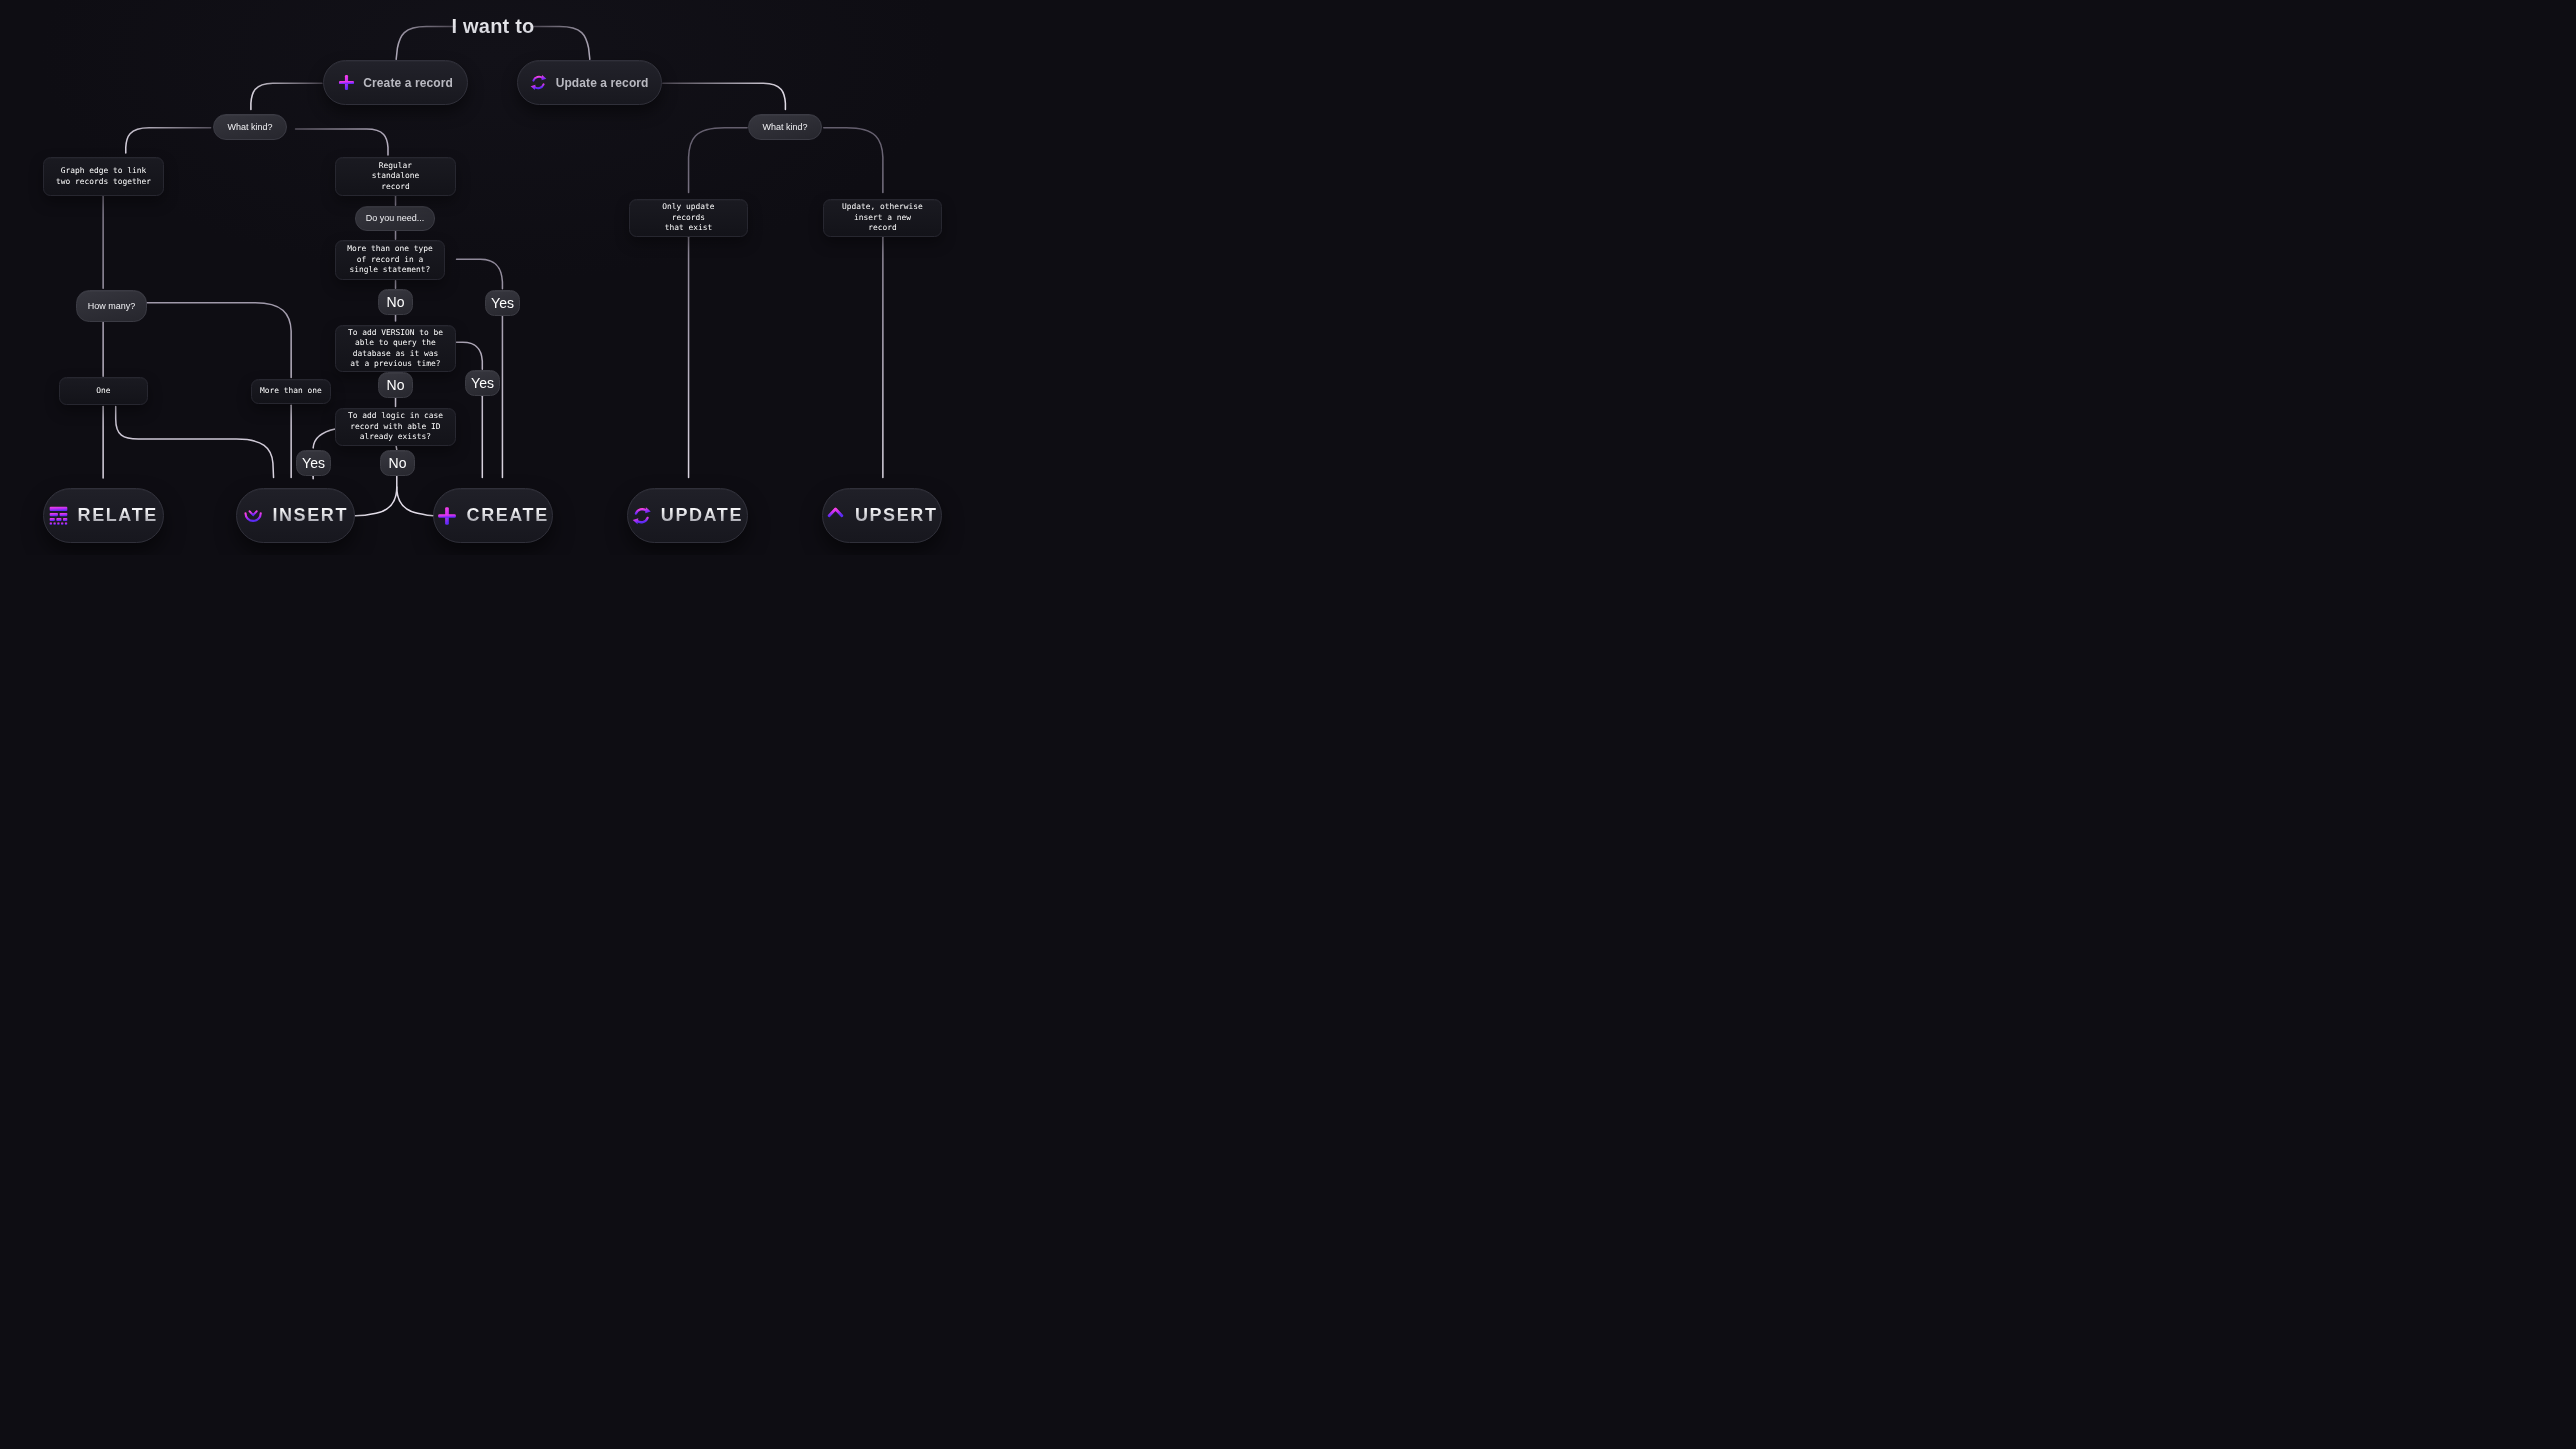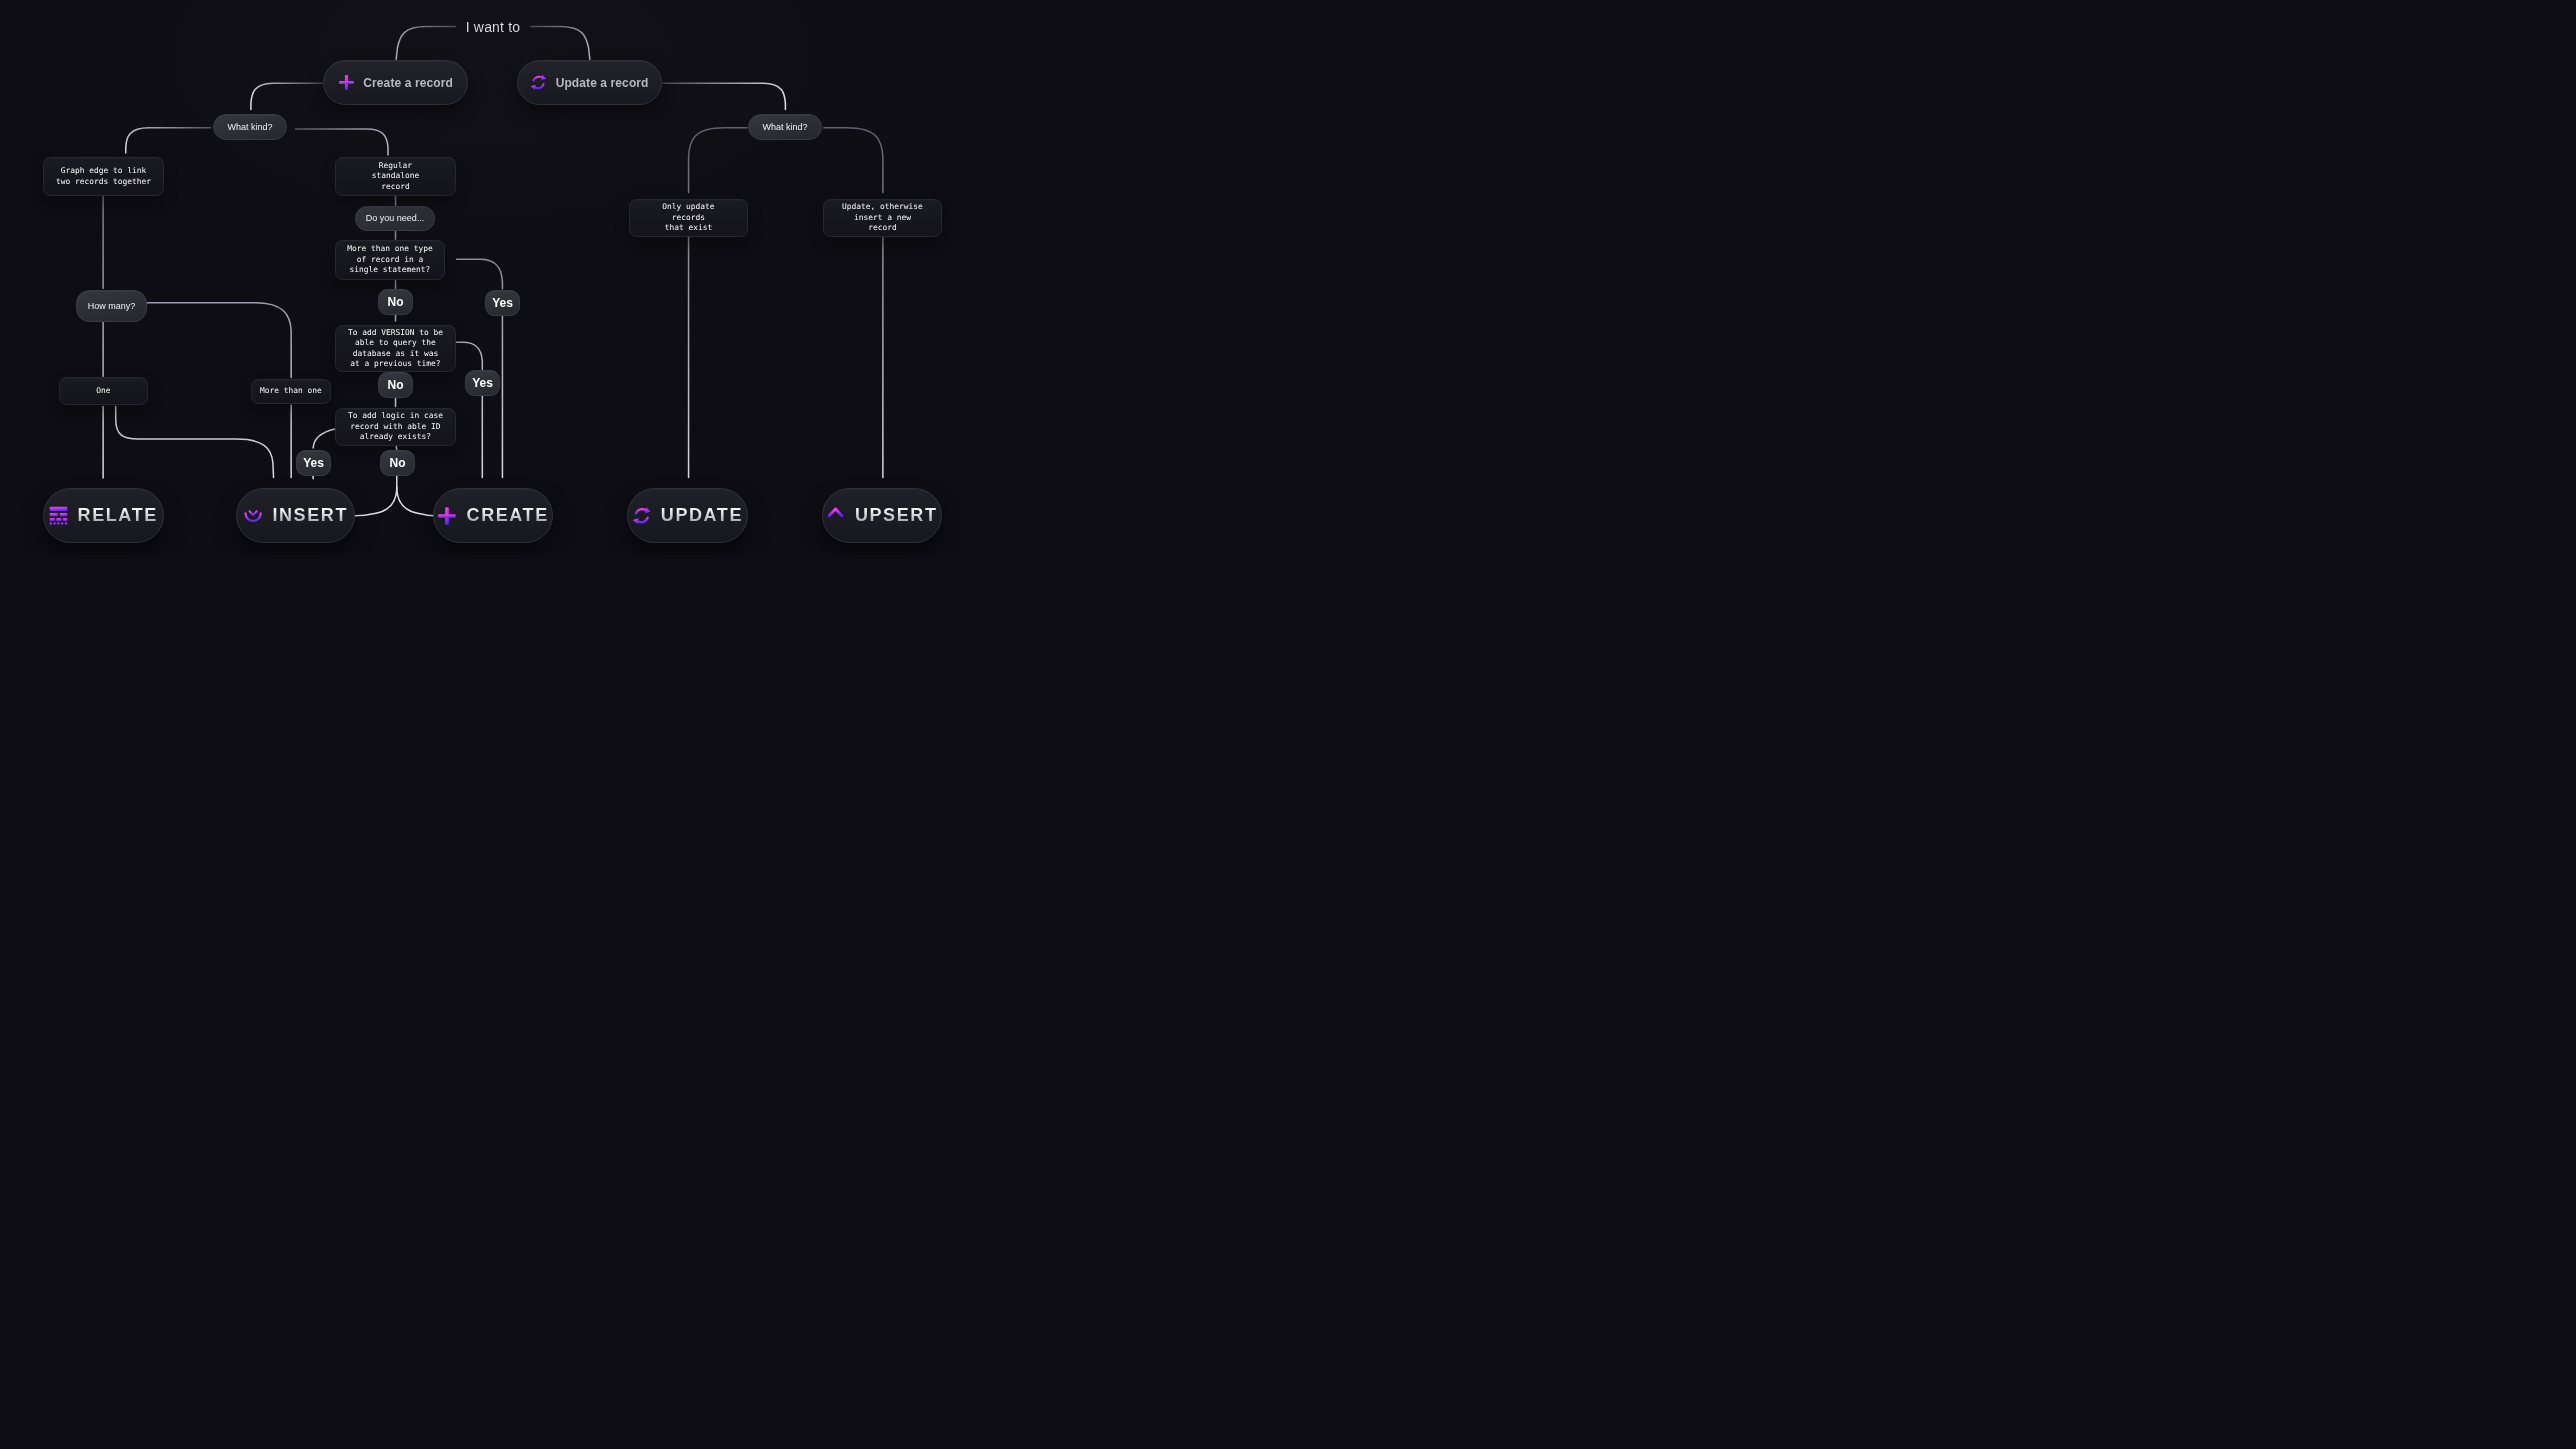--- a/index.html
+++ b/index.html
@@ -2,37 +2,37 @@
 <html style="font-size:10px"><head>
 <meta charset="utf-8">
 <style>
   html,body{margin:0;padding:0;background:#0e0d13;}
   .stage{position:relative;width:986px;height:555px;background:
     radial-gradient(755px 377px at 50% 10%, #121118 0%, #0e0d13 60%);
     font-family:"Liberation Sans",sans-serif;overflow:hidden;}
   #wires{position:absolute;left:0;top:0;z-index:1;}
   .node{position:absolute;z-index:2;box-sizing:border-box;display:flex;
     align-items:center;justify-content:center;text-align:center;}
-  .title{color:#e9e9ee;font-size:14px;font-weight:400;letter-spacing:0.2px;z-index:2;
+  .title{color:#e9e9ee;font-size:20px;font-weight:700;letter-spacing:0.2px;z-index:2;
     background:linear-gradient(180deg,#f6f6f8,#c9c9d2);
     -webkit-background-clip:text;background-clip:text;color:transparent;}
   .btn-top{background:linear-gradient(180deg,#22222a,#18181f);border:0.6px solid #30303a;
     border-radius:22.6px;gap:8.2px;
     box-shadow:inset 0 0.6px 0 rgba(255,255,255,.05), 0 7.5px 16.4px rgba(0,0,0,.45);}
   .btn-top .lbl{color:#b9b9c1;font-size:12px;font-weight:600;letter-spacing:0.1px;}
   .pill{background:linear-gradient(165deg,#36363e,#26262d);border:0.6px solid #3b3b44;
     border-radius:13.2px;color:#f1f1f4;font-size:9px;
     box-shadow:inset 0 0.6px 0 rgba(255,255,255,.06);}
   .qbox{background:linear-gradient(180deg,#1a1a21,#131319);border:0.6px solid #272730;
     border-radius:7.5px;color:#ffffff;font-family:"DejaVu Sans Mono",monospace;
     font-size:7.9px;line-height:1.32;white-space:pre-line;
     box-shadow:inset 0 0.6px 0 rgba(255,255,255,.04), 0 6.3px 14px rgba(0,0,0,.35);}
   .yn{background:linear-gradient(165deg,#37373f,#27272e);border:0.6px solid #3b3b43;
-    border-radius:9.4px;color:#fff;font-size:12px;
-    box-shadow:inset 0 0.6px 0 rgba(255,255,255,.06);font-weight:bold;}
+    border-radius:9.4px;color:#fff;font-size:14px;
+    box-shadow:inset 0 0.6px 0 rgba(255,255,255,.06);}
   .action{background:linear-gradient(180deg,#202028,#17171e);border:0.6px solid #30303a;
     border-radius:28px;gap:9.4px;
     box-shadow:inset 0 0.6px 0 rgba(255,255,255,.05), 0 10px 20px rgba(0,0,0,.5);}
   .action .albl{font-size:18px;font-weight:700;letter-spacing:1.6px;
     background:linear-gradient(180deg,#f4f4f6 25%,#8e8e98);
     -webkit-background-clip:text;background-clip:text;color:transparent;}
   .icon{display:flex;align-items:center;justify-content:center;}
 </style>
 </head>
 <body>

